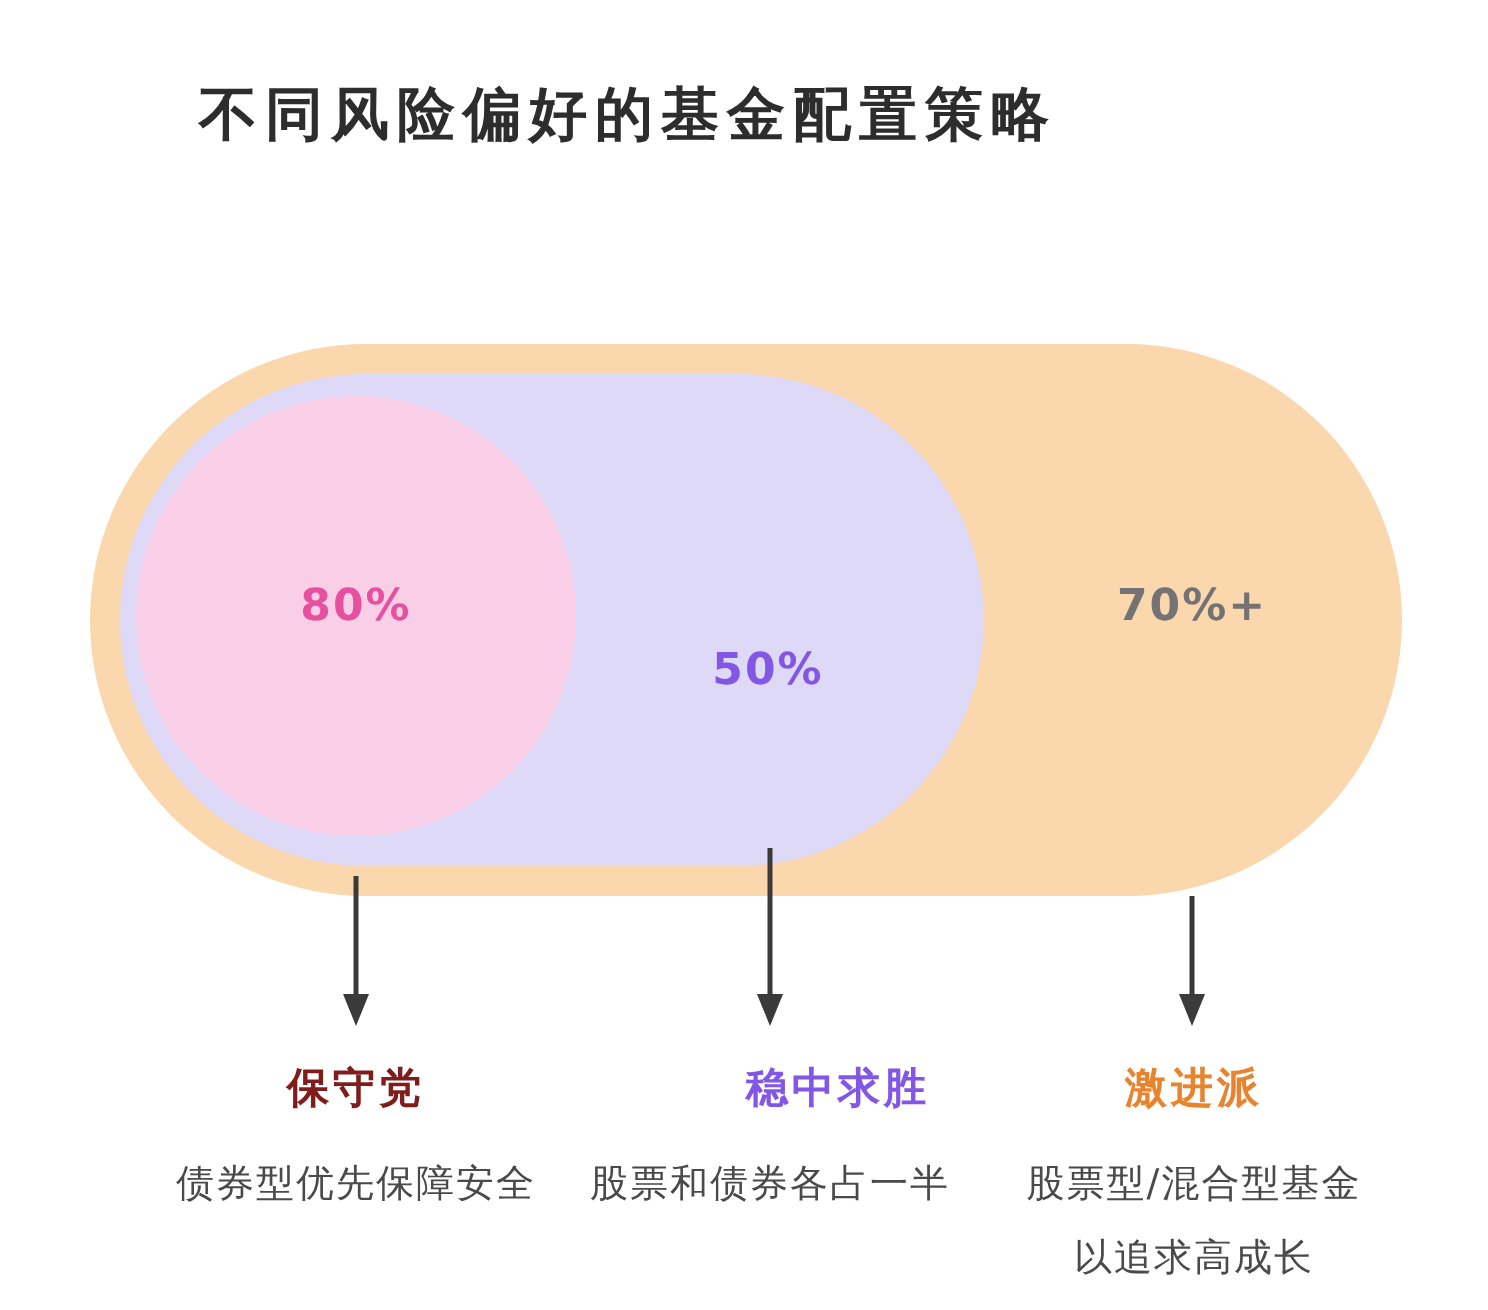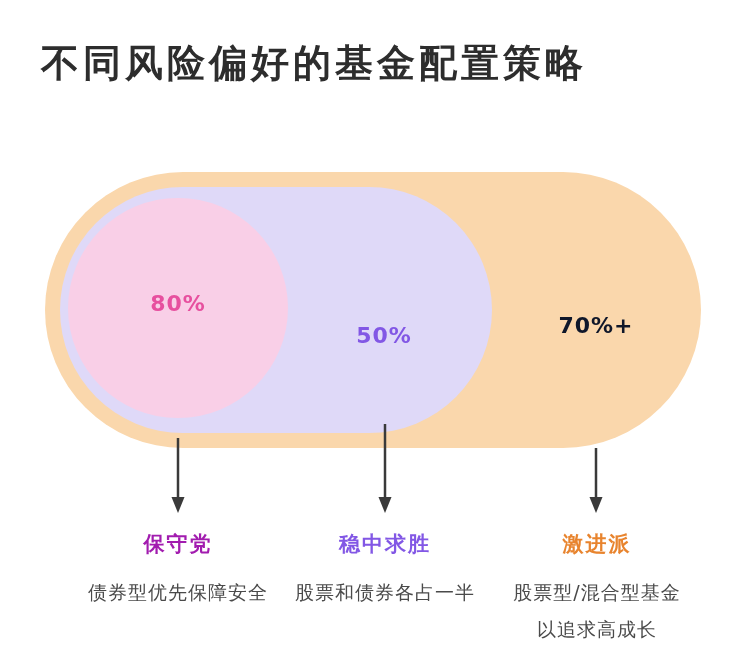--- a/index.html
+++ b/index.html
@@ -13,21 +13,21 @@
     height: 655px;
     background: #ffffff;
     overflow: hidden;
   }
   .title {
     position: absolute;
     top: 38px;
     left: 0;
     width: 628px;
     text-align: center;
-    font-size: 38px;
+    font-size: 29px;
     font-weight: bold;
     color: #2d2d2d;
     letter-spacing: 4px;
   }
   .pill { position: absolute; }
   .pill.orange {
     left: 45px; top: 172px;
     width: 656px; height: 276px;
     border-radius: 138px;
     background: #FAD7AC;
@@ -49,33 +49,33 @@
     position: absolute;
     top: 291px;
     width: 140px;
     text-align: center;
     font-size: 22px;
     font-weight: bold;
     letter-spacing: 1px;
   }
   .pct.c { left: 108px; color: #E7509F; }
   .pct.b { left: 314px; color: #8257E5; margin-top: 32px; }
-  .pct.a { left: 526px; color: #0f172a; margin-top: 22px; }
+  .pct.a { left: 526px; color: #737373; }
   .arrow { position: absolute; }
   .seg-label {
     position: absolute;
     top: 530px;
     width: 160px;
     text-align: center;
     font-size: 21px;
     font-weight: bold;
     letter-spacing: 2px;
   }
-  .seg-label.c { left: 98px;  color: #a21caf; }
-  .seg-label.b { left: 305px; color: #8257E5; }
+  .seg-label.c { left: 98px;  color: #7f1d1d; }
+  .seg-label.b { left: 305px; color: #8257E5; text-align: right; }
   .seg-label.a { left: 517px; color: #E8842E; }
   .seg-desc {
     position: absolute;
     top: 574px;
     width: 240px;
     text-align: center;
     font-size: 19px;
     color: #4a4a4a;
     letter-spacing: 1px;
     line-height: 1.95;

